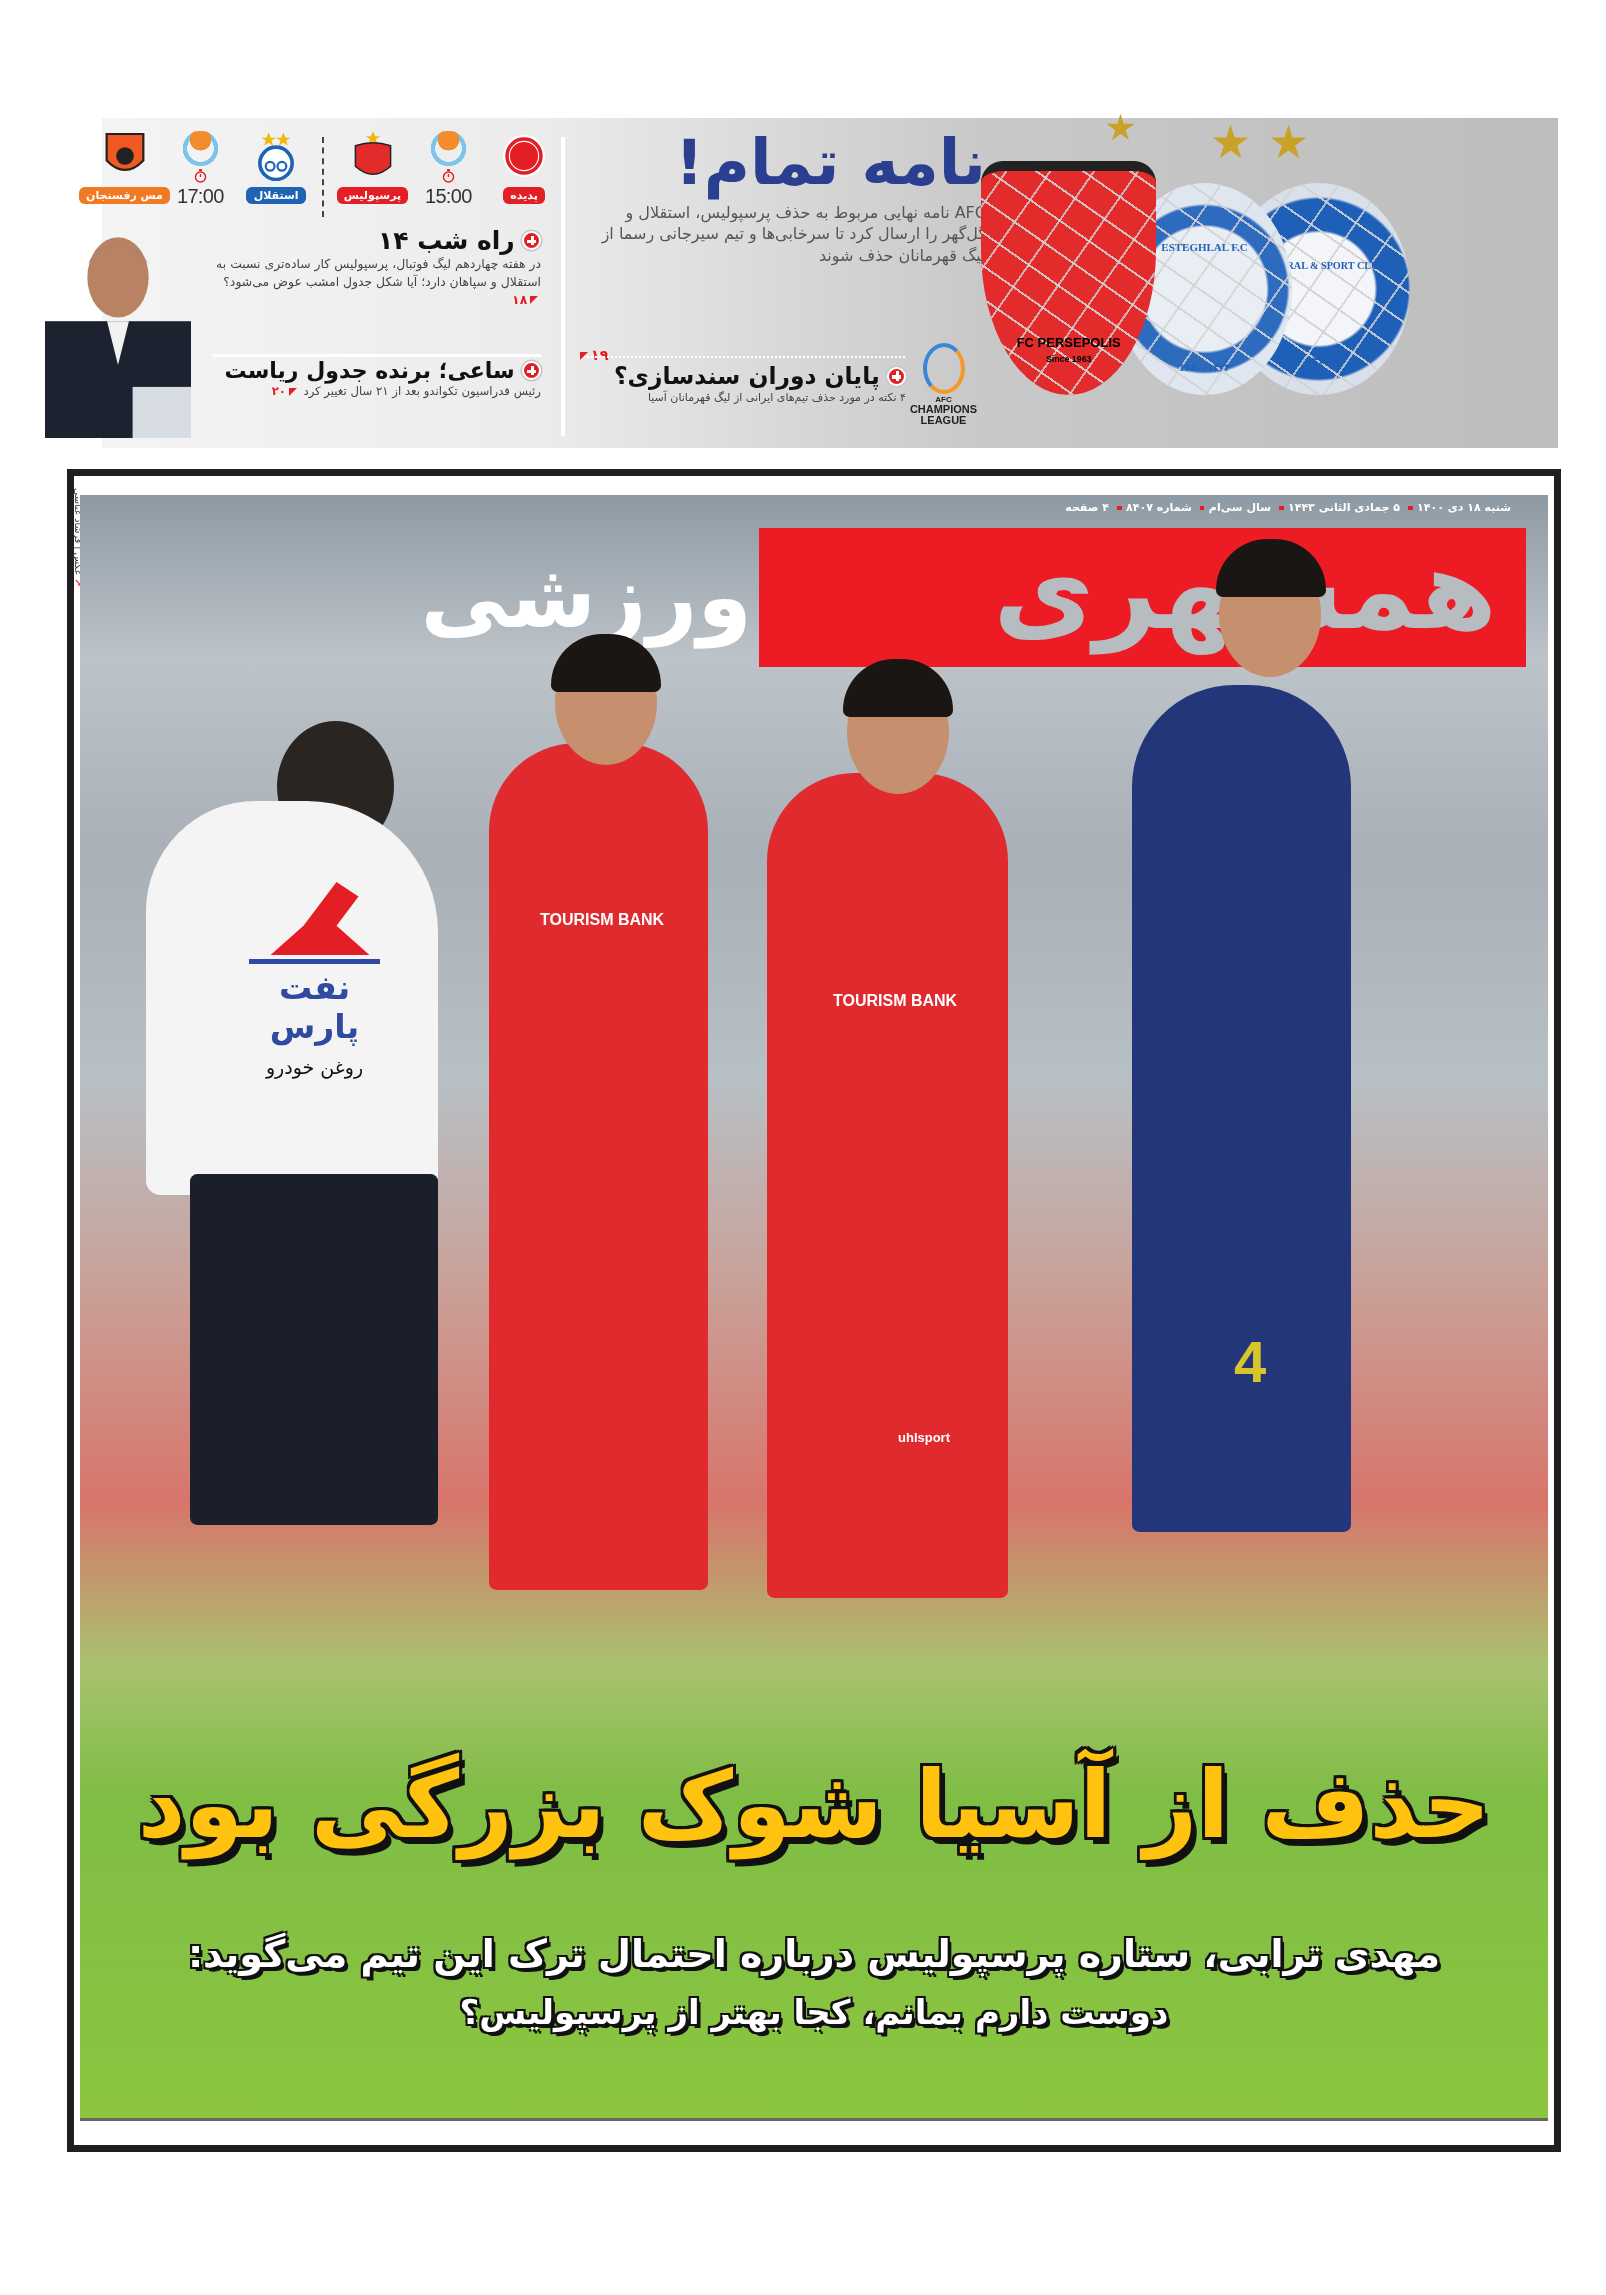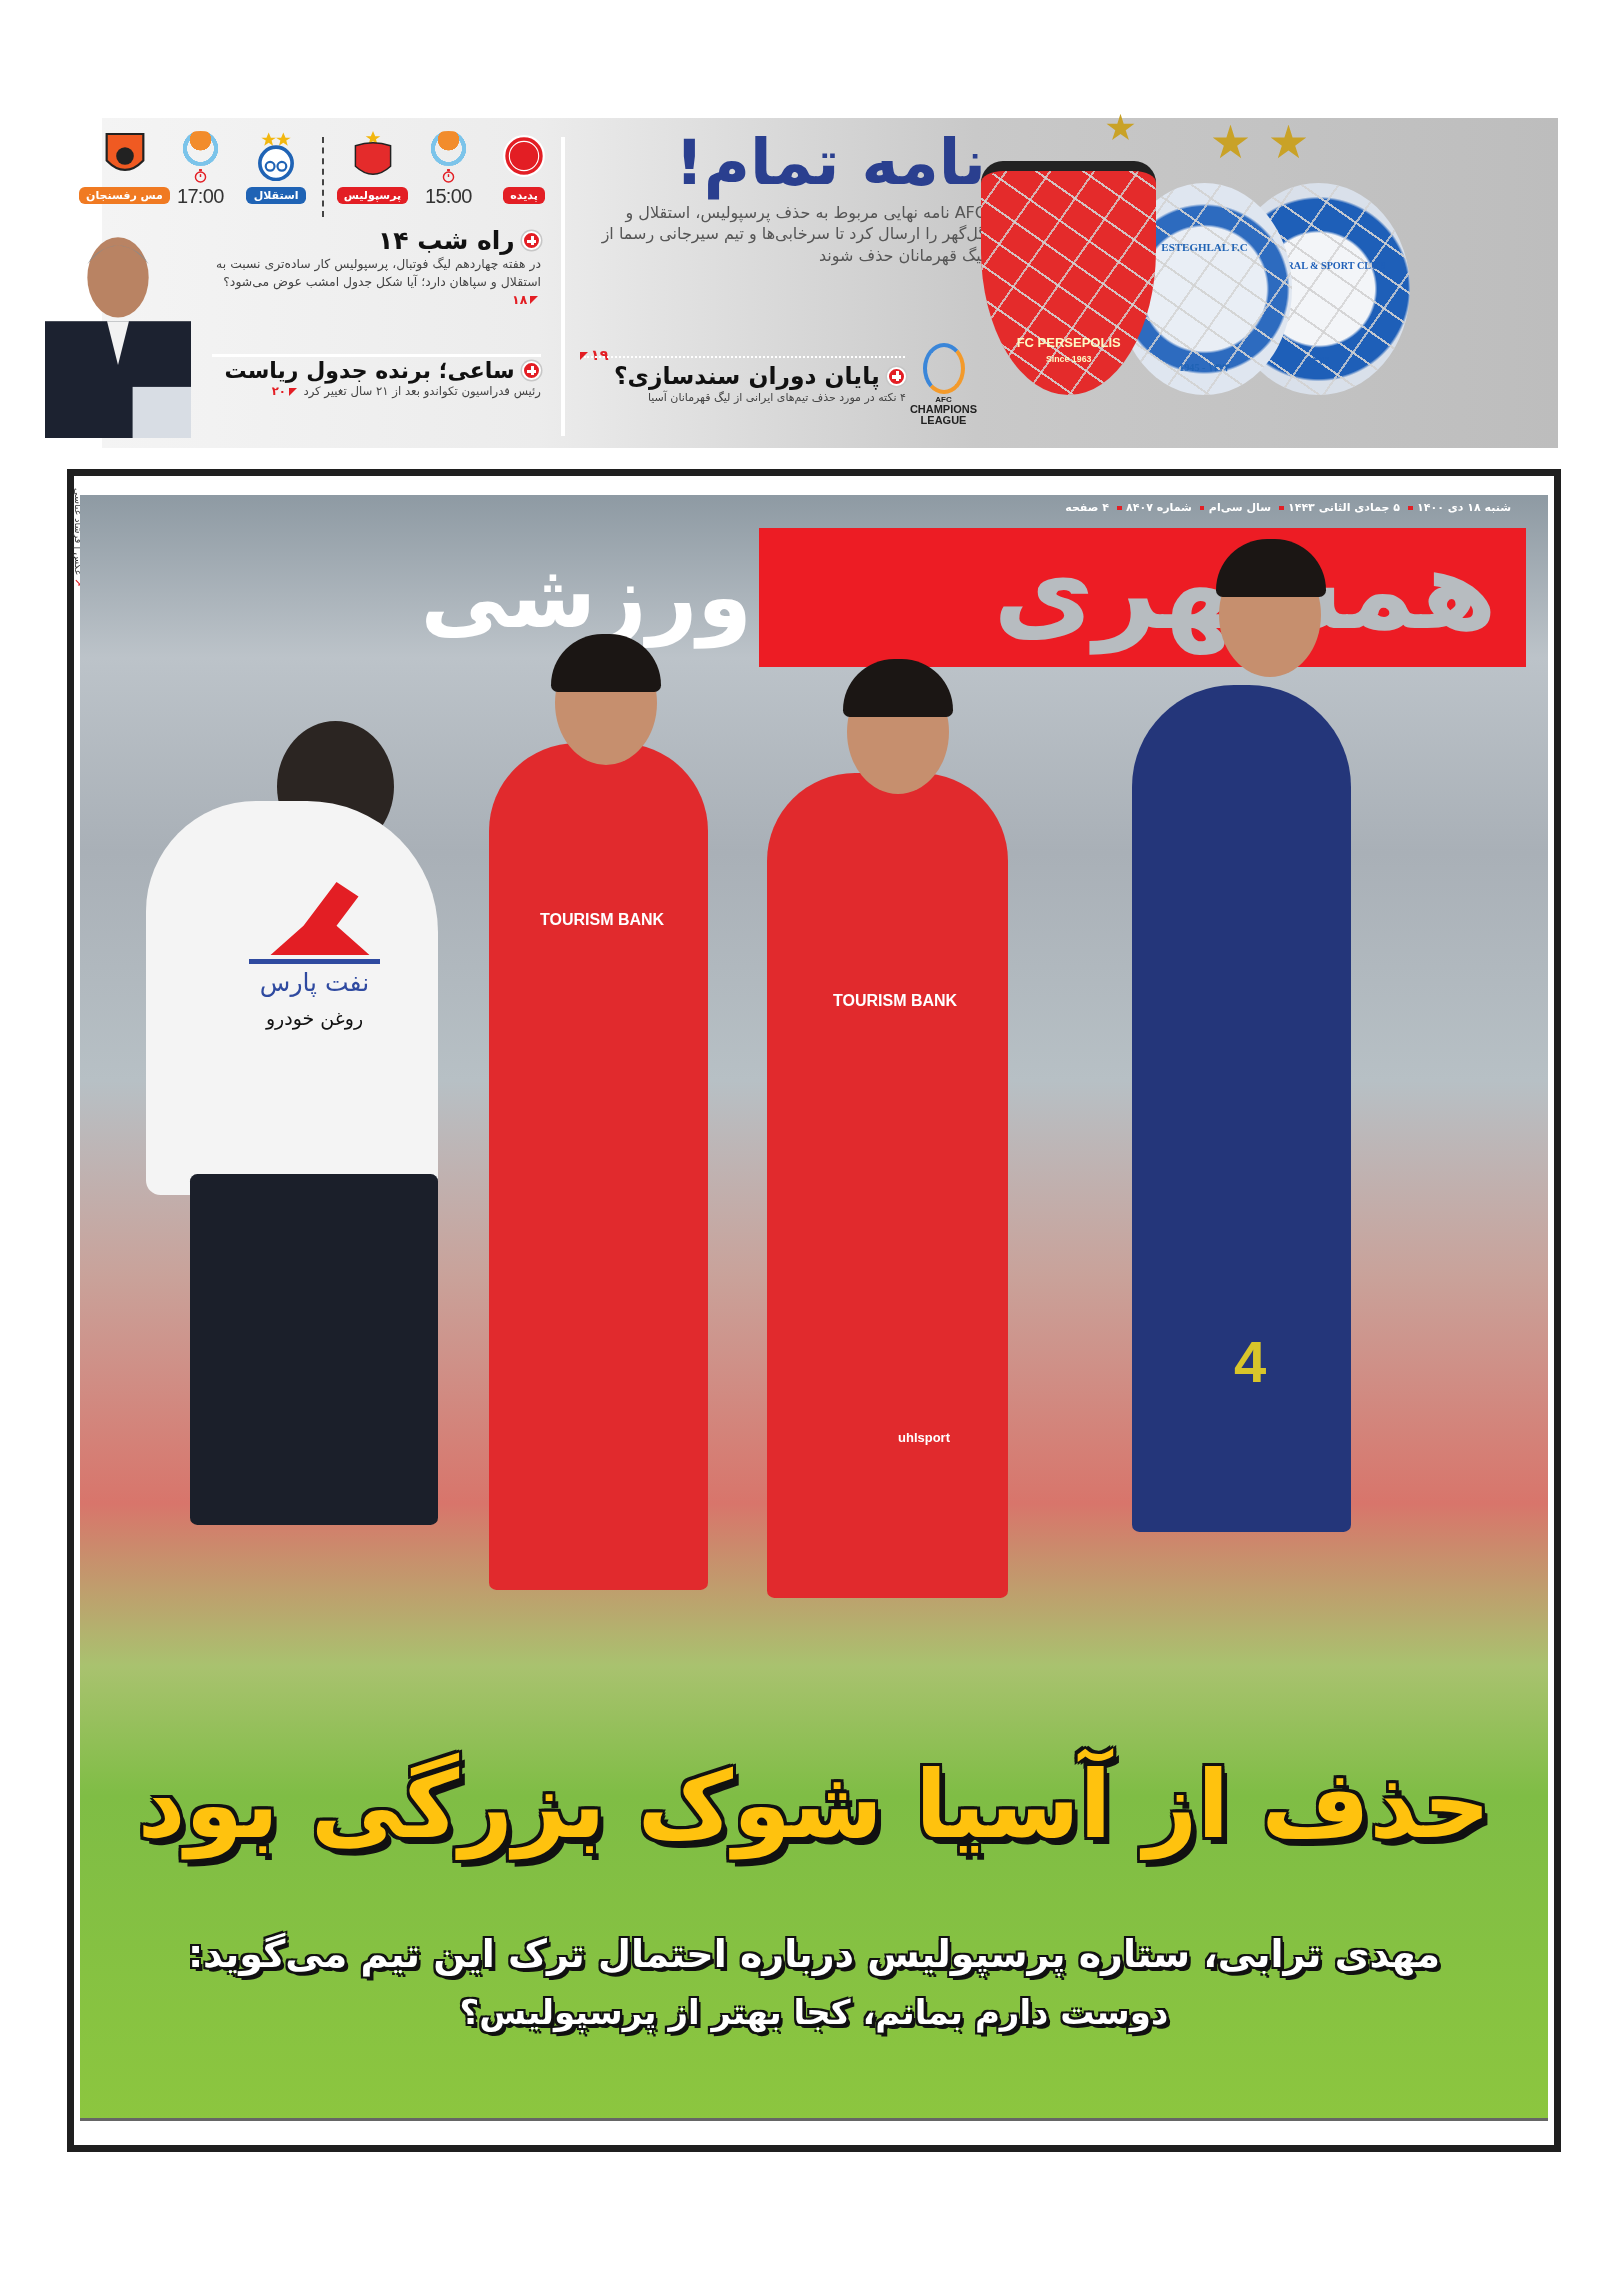--- a/index.html
+++ b/index.html
@@ -59,21 +59,21 @@
   .acl-text { font-family: "Liberation Sans", sans-serif; font-weight: bold; color: #222; line-height: 1; margin-top: 2.2px;}
   .acl-text .a1 { font-size: 8px; display:block; }
   .acl-text .a2 { font-size: 11px; display:block; }
 
   
   .crests { position: absolute; left: 971px; top: 110px; width: 599px; height: 343px; }
   .crest { position: absolute; }
   .crest-persepolis { left: 10.2px; top: 51px; width: 175px; height: 234px; background: #e42b2b; border-radius: 22px 22px 88px 88px / 22px 22px 146px 146px; border-top: 10.2px solid #222; }
   .crest-esteghlal { left: 146px; top: 73px; width: 175px; height: 212px; border-radius: 50%; background: radial-gradient(circle, #e9eef5 45%, #2d6bbf 47%, #2d6bbf 60%, #dfe6f0 62%); }
   .crest-paykan { left: 256px; top: 73px; width: 183px; height: 212px; border-radius: 50%; background: radial-gradient(circle, #f3f5f8 40%, #1e5fb8 42%, #1e5fb8 64%, #d9e0ea 66%); }
-  .crest-label { position:absolute; width:100%; text-align:center; font-family: "Liberation Serif", serif; font-weight:bold; color:#fef9c3; direction:ltr;}
+  .crest-label { position:absolute; width:100%; text-align:center; font-family: "Liberation Serif", serif; font-weight:bold; color:#000000; direction:ltr;}
   .star { position: absolute; width: 37px; height: 37px; background: #c9a227; clip-path: polygon(50% 0%, 61% 35%, 98% 35%, 68% 57%, 79% 91%, 50% 70%, 21% 91%, 32% 57%, 2% 35%, 39% 35%); }
   .crack { position: absolute; inset: 0; background:
       repeating-linear-gradient(35deg, transparent 0 25px, rgba(210,210,210,0.9) 25px 27px),
       repeating-linear-gradient(-55deg, transparent 0 34px, rgba(210,210,210,0.8) 34px 36px);
       border-radius: inherit; }
 
   
   .frame { position: absolute; left: 67px; top: 469px; width: 1494px; height: 1683px; border: 7.3px solid #1f1f1f; background: #fff; }
   .photo { position: absolute; left: 80px; top: 495px; width: 1468px; height: 1626px; overflow: hidden;
     background: linear-gradient(180deg, #8e9aa3 0%, #bcc3c9 10%, #a9b0b7 22%, #b7c0c5 36%, #c9a29a 48%, #d8756b 62%, #a9c26f 72%, #7fbd45 80%, #8cc63f 100%); }
@@ -91,21 +91,21 @@
 
   
   .player { position: absolute; }
   .ref-body { left: 66px; top: 226px; width: 380px; height: 876px; }
   .ref-shirt { position: absolute; left: 0; top: 80px; width: 292px; height: 394px; background: #f4f4f4; border-radius: 110px 131px 14.6px 14.6px; }
   .ref-head { position: absolute; left: 131px; top: 0; width: 117px; height: 131px; background: #2b2522; border-radius: 50%; }
   .ref-shorts { position: absolute; left: 44px; top: 453px; width: 248px; height: 351px; background: #1b1f2a; border-radius: 7.3px; }
   .ref-logo { position: absolute; left: 88px; top: 161px; width: 161px; text-align: center; direction: rtl; }
   .ref-logo .wing { width: 110px; height: 73px; background: #e31e24; margin: 0 auto; clip-path: polygon(10% 100%, 40% 60%, 70% 0%, 90% 20%, 70% 60%, 100% 100%); }
   .ref-logo .line { height: 4.4px; background: #2f4aa0; margin: 4.4px 14.6px; }
-  .ref-logo .brand { color: #2f4aa0; font-size: 25px; font-weight: normal; }
+  .ref-logo .brand { color: #2f4aa0; font-size: 33px; font-weight: bold; }
   .ref-logo .sub { color: #111; font-size: 19px; margin-top: 10.2px; }
   .p-red { background: #e12a2d; }
   .p1 { left: 409px; top: 248px; width: 219px; height: 847px; border-radius: 88px 88px 7.3px 7.3px; }
   .p2 { left: 687px; top: 278px; width: 241px; height: 825px; border-radius: 88px 88px 7.3px 7.3px; }
   .p3 { left: 1052px; top: 190px; width: 219px; height: 847px; border-radius: 102px 102px 7.3px 7.3px; background: #24367a; }
   .head { position: absolute; width: 102px; height: 124px; border-radius: 50%; background: #c68f6e; }
   .hair { position: absolute; width: 110px; height: 58px; border-radius: 55px 55px 7.3px 7.3px; background: #1b1614; }
   .sponsor { position: absolute; color: #fff; font-family: "Liberation Sans", sans-serif; font-weight: bold; font-size: 16px; direction: ltr; }
   .num4 { position: absolute; color: #d8c52a; font-family: "Liberation Sans", sans-serif; font-weight: bold; font-size: 58px; direction: ltr; }
 

